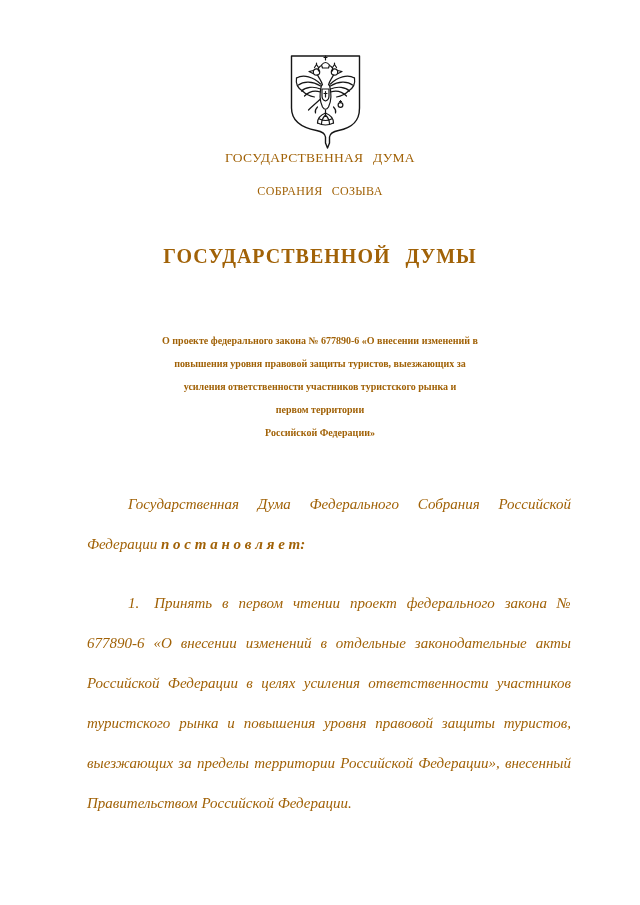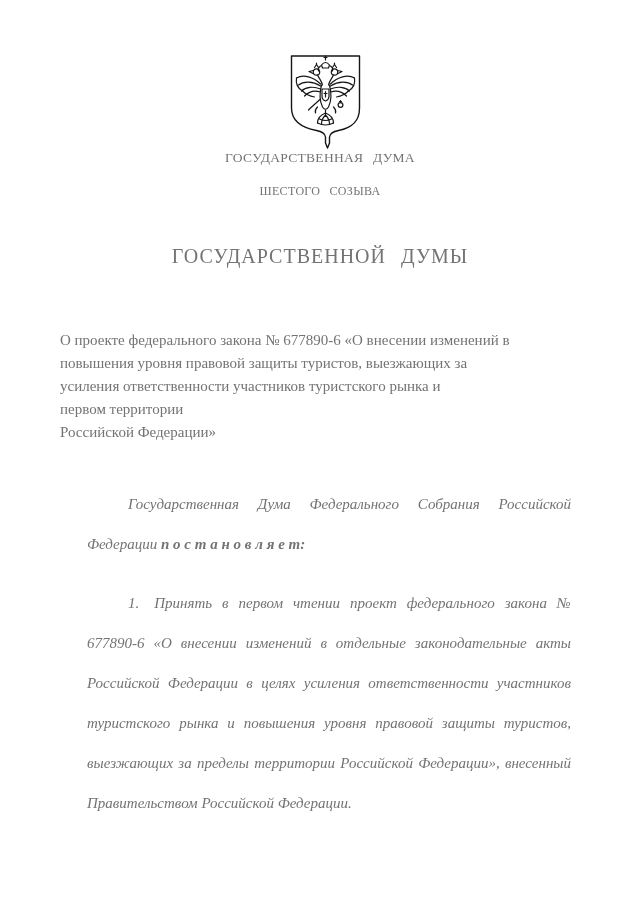--- a/index.html
+++ b/index.html
@@ -5,21 +5,21 @@
   html, body {
     margin: 0;
     padding: 0;
     background: #ffffff;
   }
   .page {
     position: relative;
     width: 640px;
     height: 905px;
     background: #ffffff;
-    color: #737373;
+    color: #a16207;
     font-family: "Liberation Serif", "DejaVu Serif", serif;
     overflow: hidden;
   }
   
   .emblem {
     position: absolute;
     left: 287px;
     top: 55px;
     width: 77px;
     height: 94px;
@@ -52,30 +52,31 @@
   }
   .doc-org {
     position: absolute;
     left: 0; top: 245px;
     width: 640px;
     text-align: center;
     font-size: 20px;
     letter-spacing: 1px;
     word-spacing: 9px;
     white-space: nowrap;
+    font-weight: bold;
   }
 
   
   .subject {
     position: absolute;
     left: 60px; top: 329px;
     width: 520px;
-    text-align: left;
-    font-size: 15px;
-    font-weight: normal;
+    text-align: center;
+    font-size: 10px;
+    font-weight: bold;
     line-height: 23px;
   }
 
   
   .body-text {
     position: absolute;
     left: 87px; top: 484px;
     width: 484px;
     font-size: 15px;
     line-height: 40px;
@@ -142,21 +143,21 @@
       <path d="M30,52 Q27,55 28,58 M46,52 Q49,55 48,58"></path>
 
       <path d="M38,55 V60"></path>
       <path d="M38,58 C33,60 30,64 30,68 M38,58 C43,60 46,64 46,68"></path>
       <path d="M38,60 C35,63 34,66 34,69 M38,60 C41,63 42,66 42,69"></path>
       <path d="M30,68 Q38,72 46,68 M32,64 Q38,67 44,64"></path>
     </svg>
   </div>
 
   <div class="org-line org-line1">ГОСУДАРСТВЕННАЯ ДУМА</div>
-  <div class="org-line org-line3">ШЕСТОГО СОЗЫВА</div>
+  <div class="org-line org-line3">СОБРАНИЯ СОЗЫВА</div>
 
   <div class="doc-org">ГОСУДАРСТВЕННОЙ ДУМЫ</div>
 
   <div class="subject">
     <div>О проекте федерального закона № 677890-6 «О внесении изменений в</div>
     <div>повышения уровня правовой защиты туристов, выезжающих за</div>
     <div>усиления ответственности участников туристского рынка и</div>
     <div>первом территории</div>
     <div>Российской Федерации»</div>
   </div>

